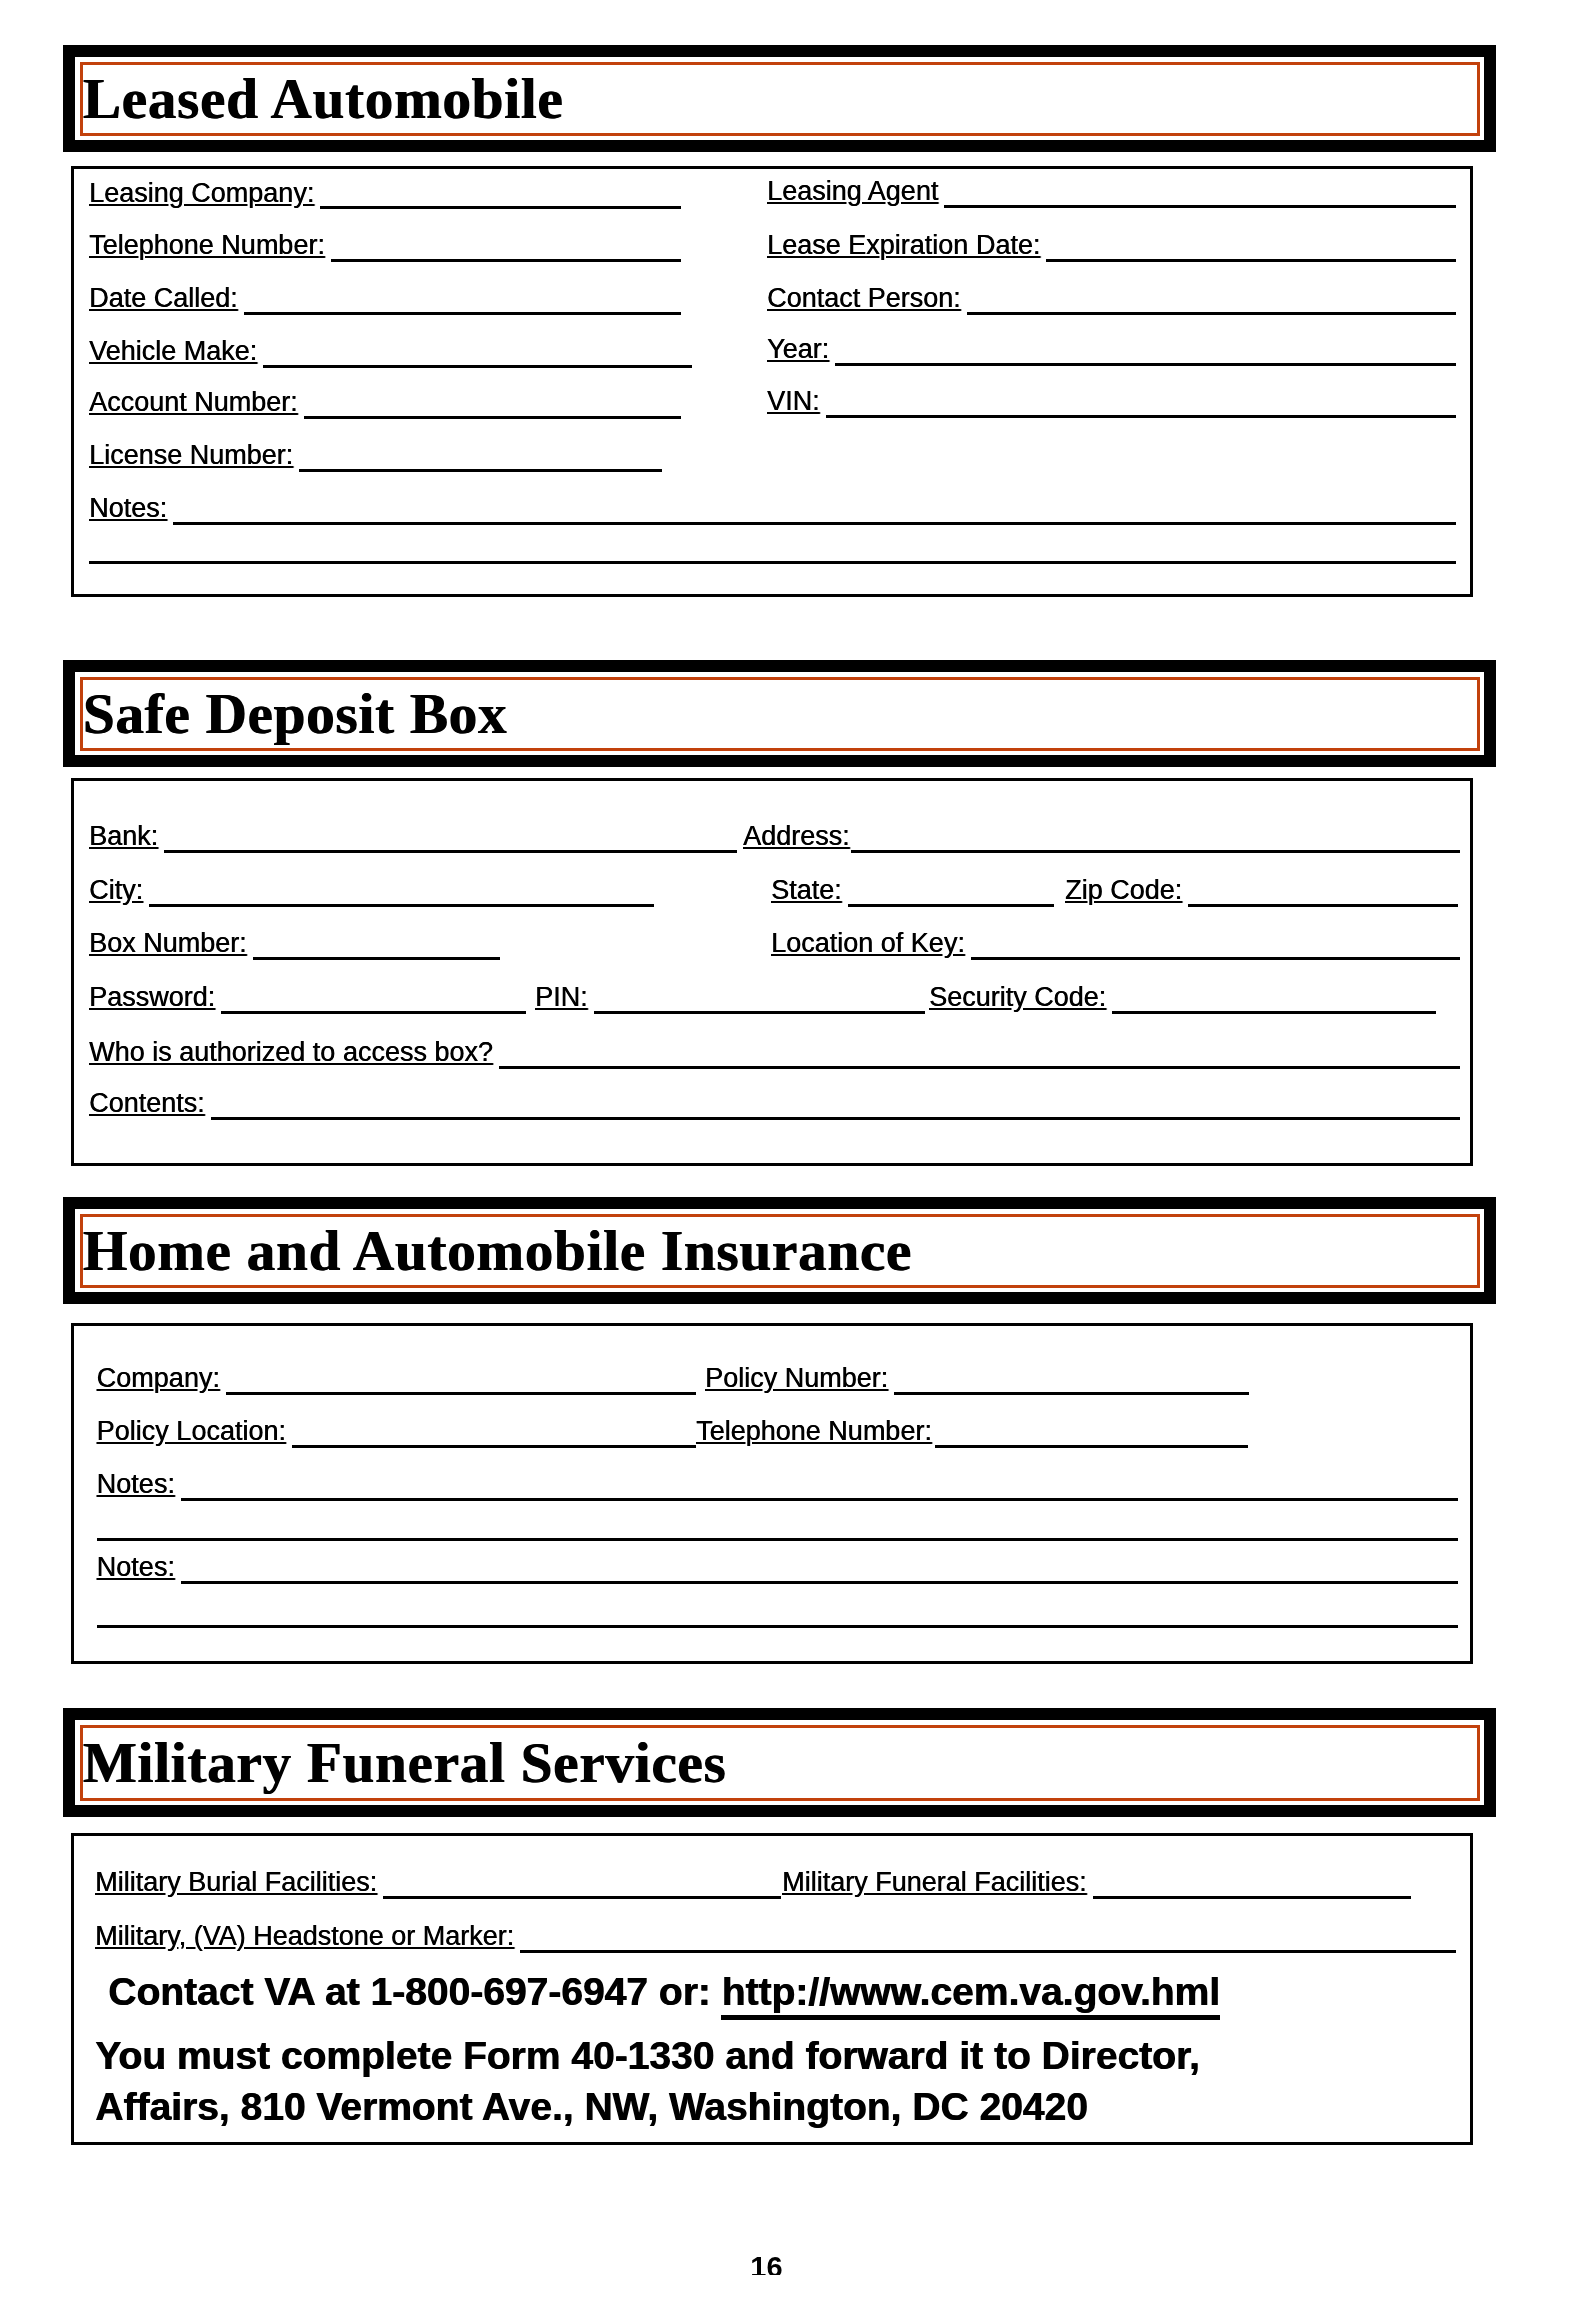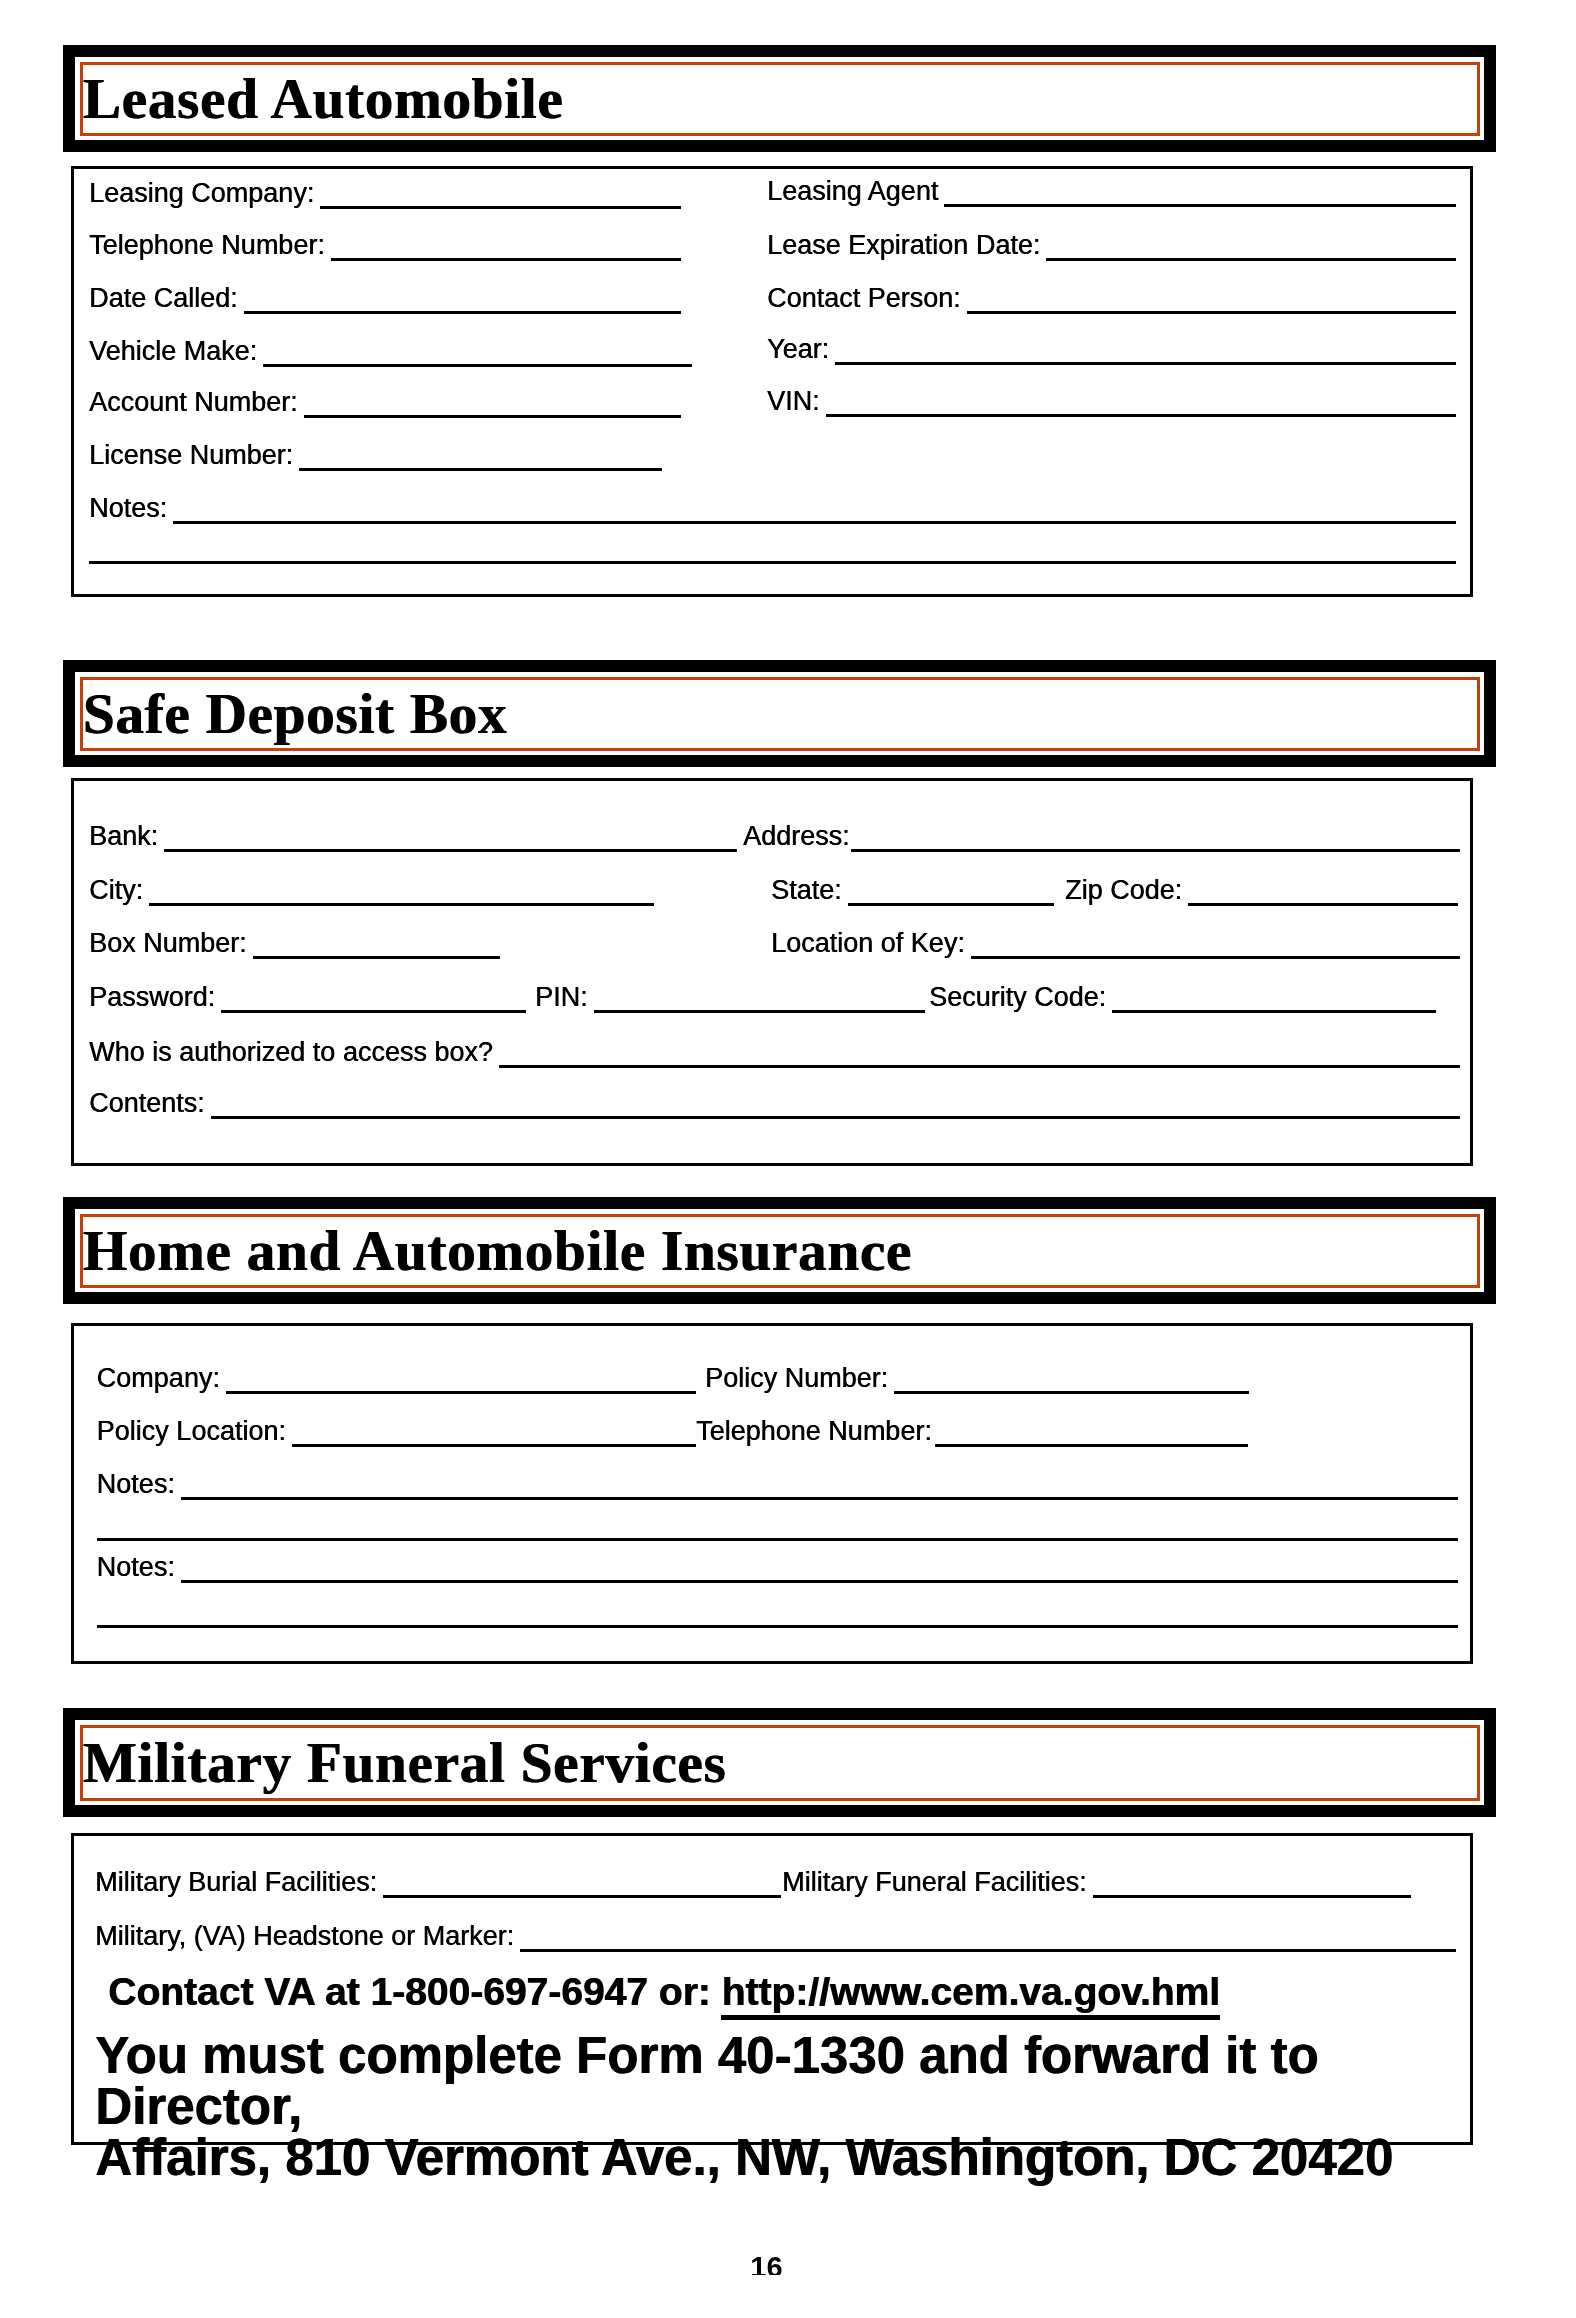--- a/index.html
+++ b/index.html
@@ -44,21 +44,22 @@
     position: absolute;
     left: 71px;
     width: 1402px;
     border: 3.8px solid #000;
     box-sizing: border-box;
     background: #fff;
   }
   .row {
     position: absolute;
     display: flex;
-    align-items: flex-start;
+    align-items: center;
+    text-decoration: underline;
   }
   .lbl {
     font-size: 27px;
     line-height: 33px;
     white-space: nowrap;
     text-shadow: 0.5px 0 #000;
     padding-right: 6px;
   }
   .fl {
     flex: 1 1 auto;
@@ -77,21 +78,21 @@
     white-space: nowrap;
     text-shadow: 0.8px 0 #000;
     margin-left: 13px;
   }
   .contact .url {
     border-bottom: 5.3px solid #000;
     padding-bottom: 1.5px;
   }
   .para {
     position: absolute;
-    font-size: 51px;
+    font-size: 39px;
     font-weight: bold;
     line-height: 51px;
     text-shadow: 0.8px 0 #000;
   }
   .pagenum {
     position: absolute;
     left: 729px;
     top: 2252px;
     width: 75px;
     height: 22.6px;

